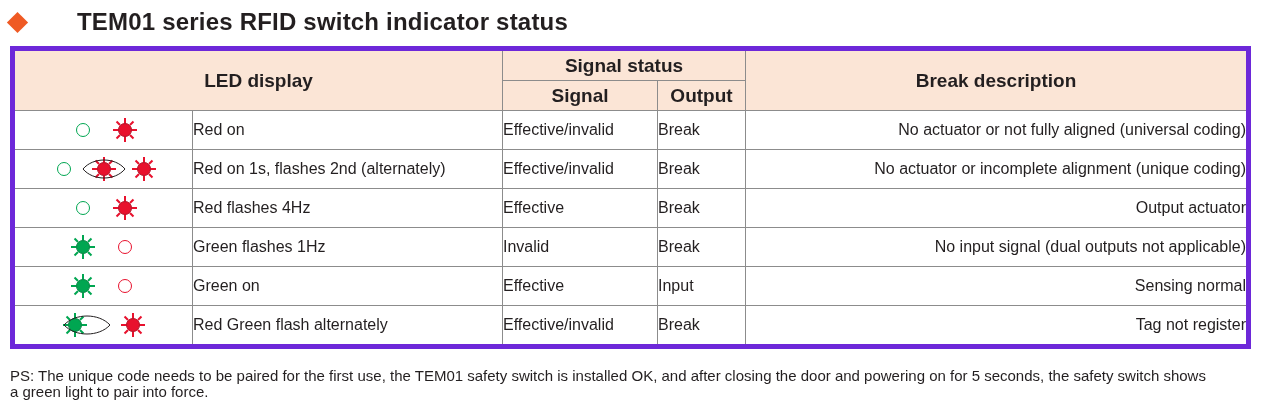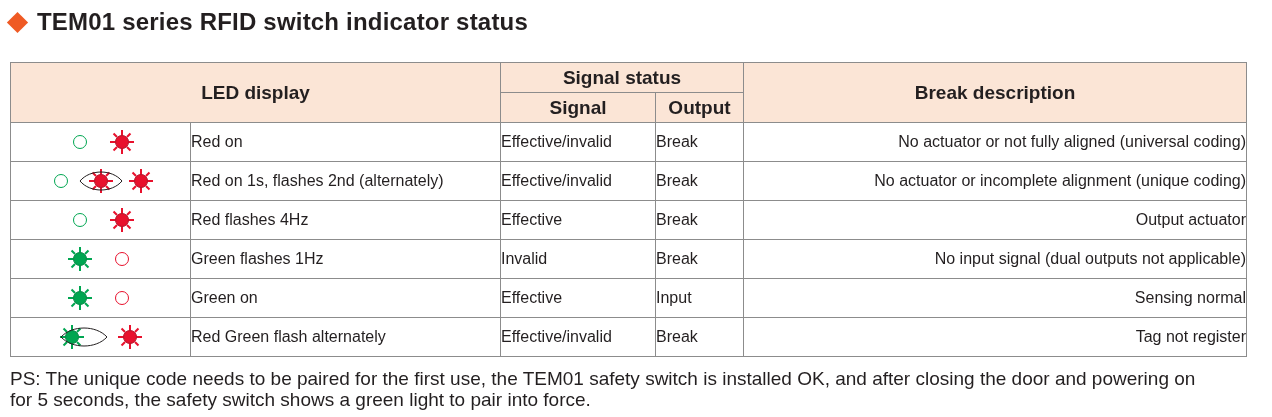--- a/index.html
+++ b/index.html
@@ -35,31 +35,32 @@
     background: #ef5a24;
     transform: rotate(45deg);
     flex: 0 0 auto;
   }
   .title-text {
     font-size: 24px;
     font-weight: bold;
     letter-spacing: 0.2px;
     color: #231f20;
     white-space: nowrap;
+    margin-left: 40px;
   }
 
   
   .table {
     position: absolute;
     left: 10px;
-    top: 62px;
+    top: 46px;
     width: 1236px;
     border-collapse: collapse;
     table-layout: fixed;
-    border: 1px solid #6d28d9;
+    border: 5px solid #6d28d9;
   }
   .table td, .table th {
     border: 1px solid #8c8c8c;
     padding: 0;
     vertical-align: middle;
   }
   .hdr {
     background: #fbe5d6;
     text-align: center;
     font-size: 19px;
@@ -165,22 +166,22 @@
     pointer-events: none;
   }
   .arc svg { display: block; }
 
   
   .note {
     position: absolute;
     left: 10px;
     top: 368px;
     width: 1200px;
-    font-size: 19px;
-    line-height: 21px;
+    font-size: 15px;
+    line-height: 16px;
     color: #231f20;
   }
 </style>
 </head>
 <body>
 
 <div class="page">
 
   <div class="title-row">
     <div class="diamond"></div>

